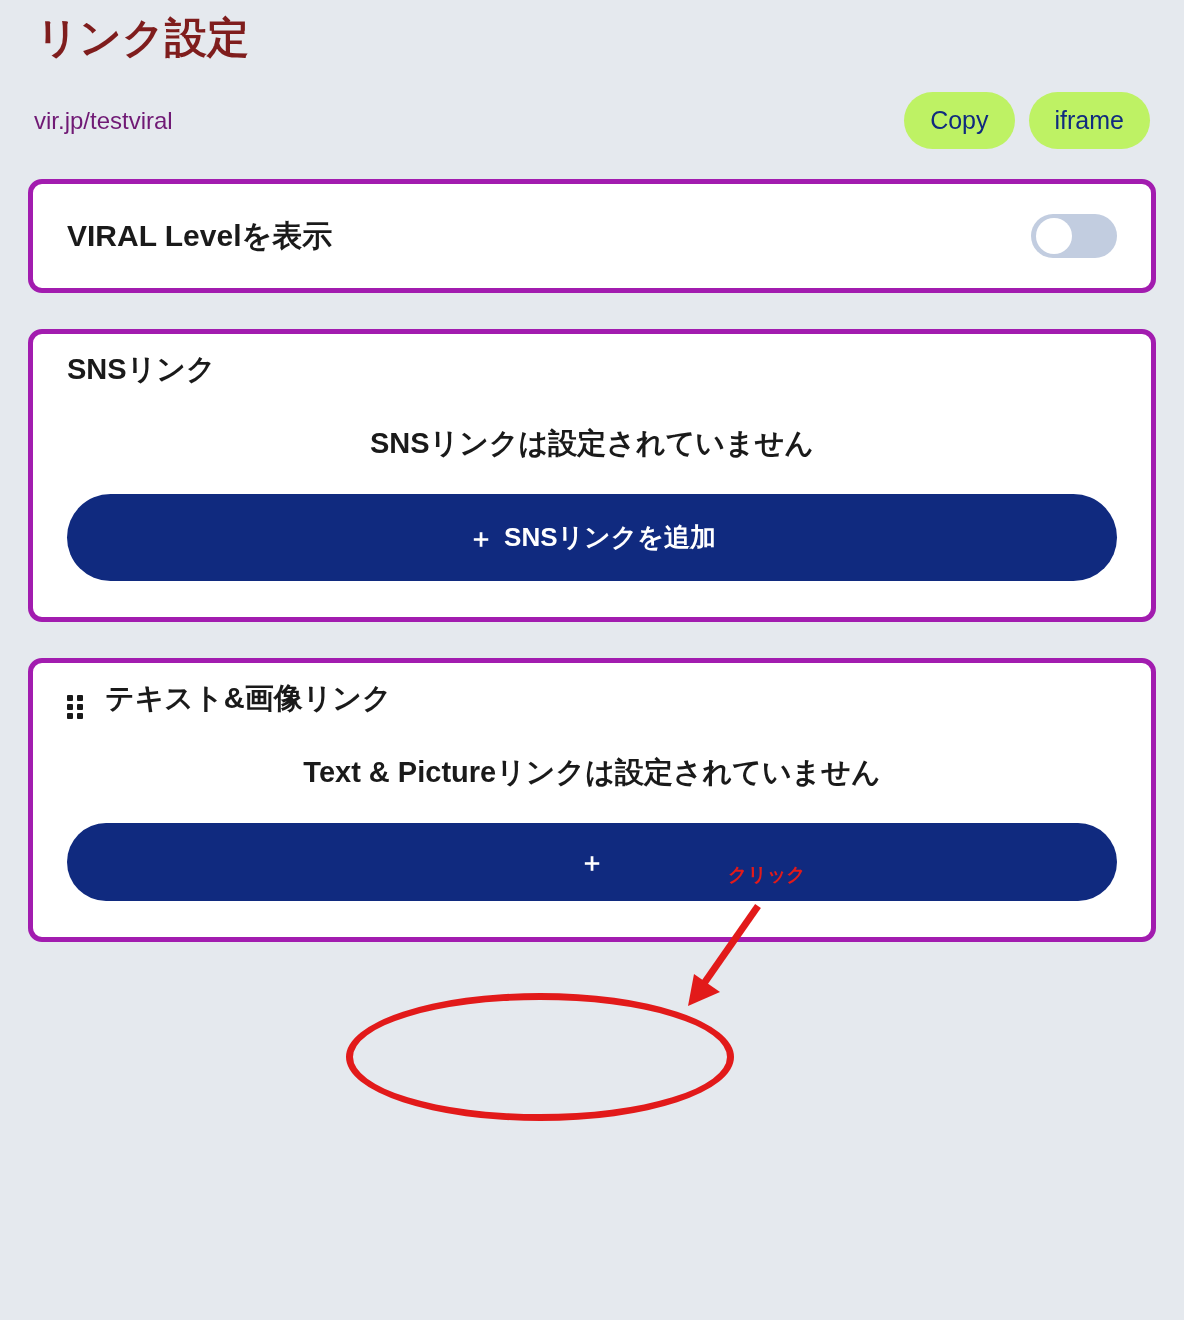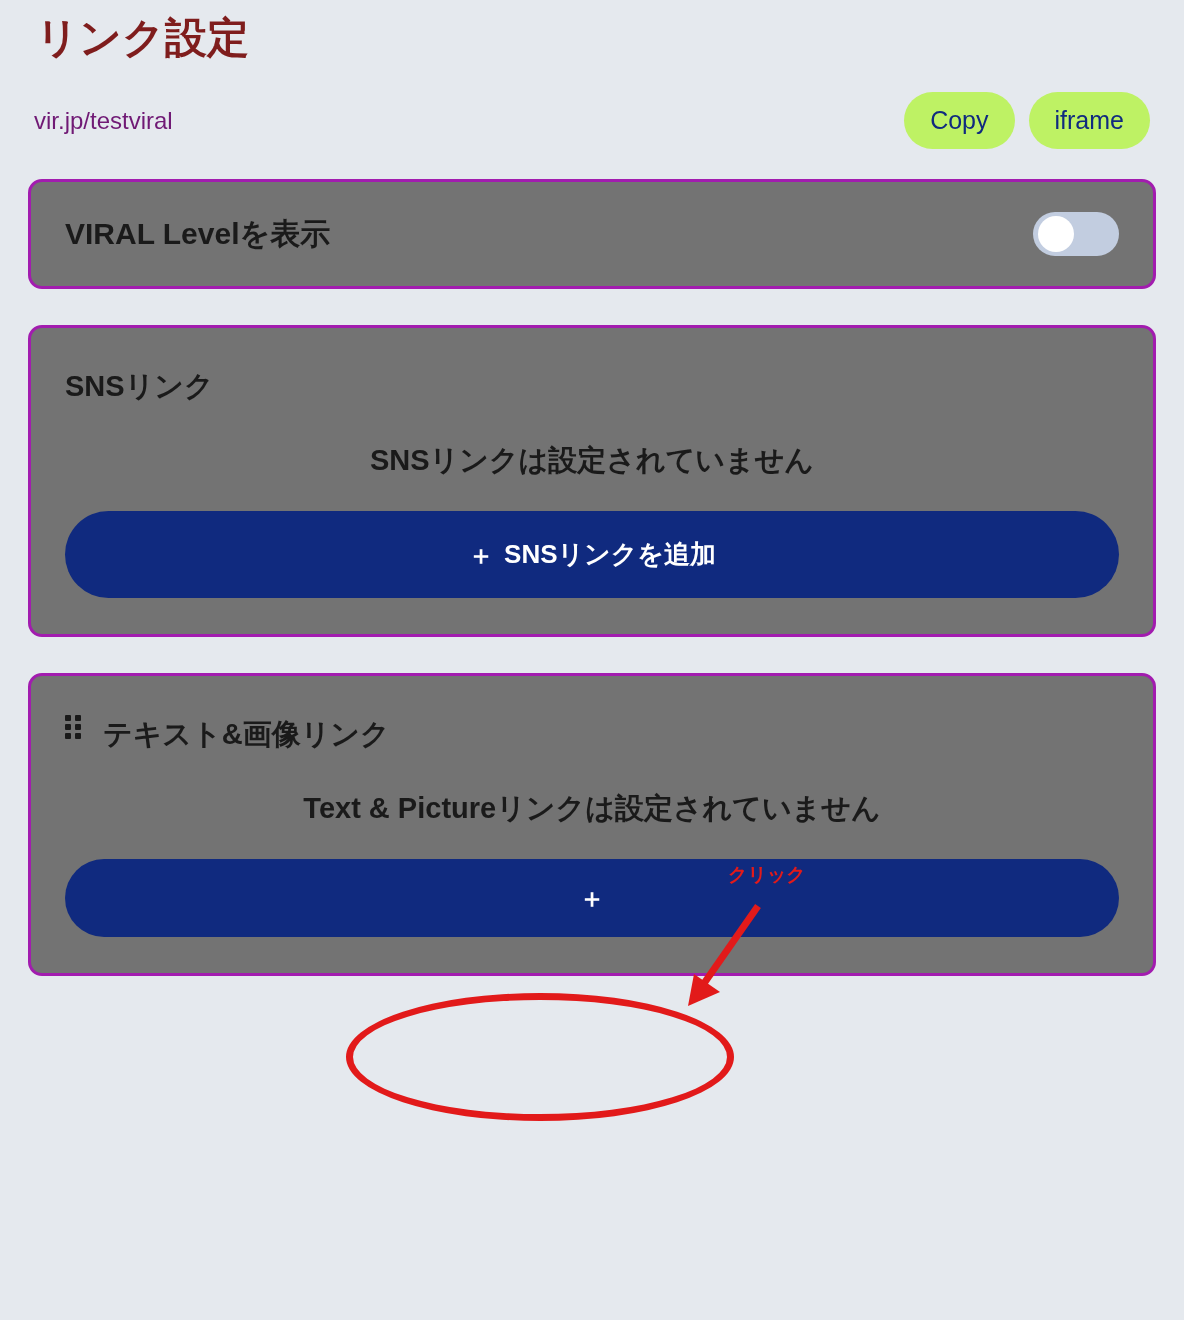--- a/index.html
+++ b/index.html
@@ -39,25 +39,25 @@
       background: #bef264;
       color: #102a7f;
       font-size: 25px;
       font-weight: 400;
       border: none;
       border-radius: 40px;
       padding: 14px 26px;
       cursor: pointer;
     }
     .card {
-      background: #737373;
+      background: #ffffff;
       border-radius: 14px;
       margin-bottom: 36px;
       overflow: hidden;
-      border: 3px solid #a21caf;
+      border: 5px solid #a21caf;
     }
     .card-header {
       display: flex;
       align-items: center;
       justify-content: space-between;
       padding: 30px 34px 30px;
     }
     .card-header h2 {
       font-size: 30px;
       font-weight: 700;
@@ -82,31 +82,31 @@
     }
     .card-desc {
       background: #eef1f5;
       padding: 26px 34px 38px;
       font-size: 21px;
       line-height: 1.6;
       color: #2c2c2c;
       font-weight: 500;
     }
     .card-body {
-      padding: 39px 34px 36px;
+      padding: 16px 34px 36px;
     }
     .section-title {
       font-size: 29px;
       font-weight: 700;
       color: #1a1a1a;
       margin-bottom: 34px;
     }
     .section-title-row {
       display: flex;
-      align-items: flex-start;
+      align-items: flex-end;
       gap: 20px;
     }
     .drag-icon {
       display: inline-flex;
       flex-wrap: wrap;
       width: 18px;
       gap: 3px 4px;
     }
     .drag-icon span {
       width: 6px;

